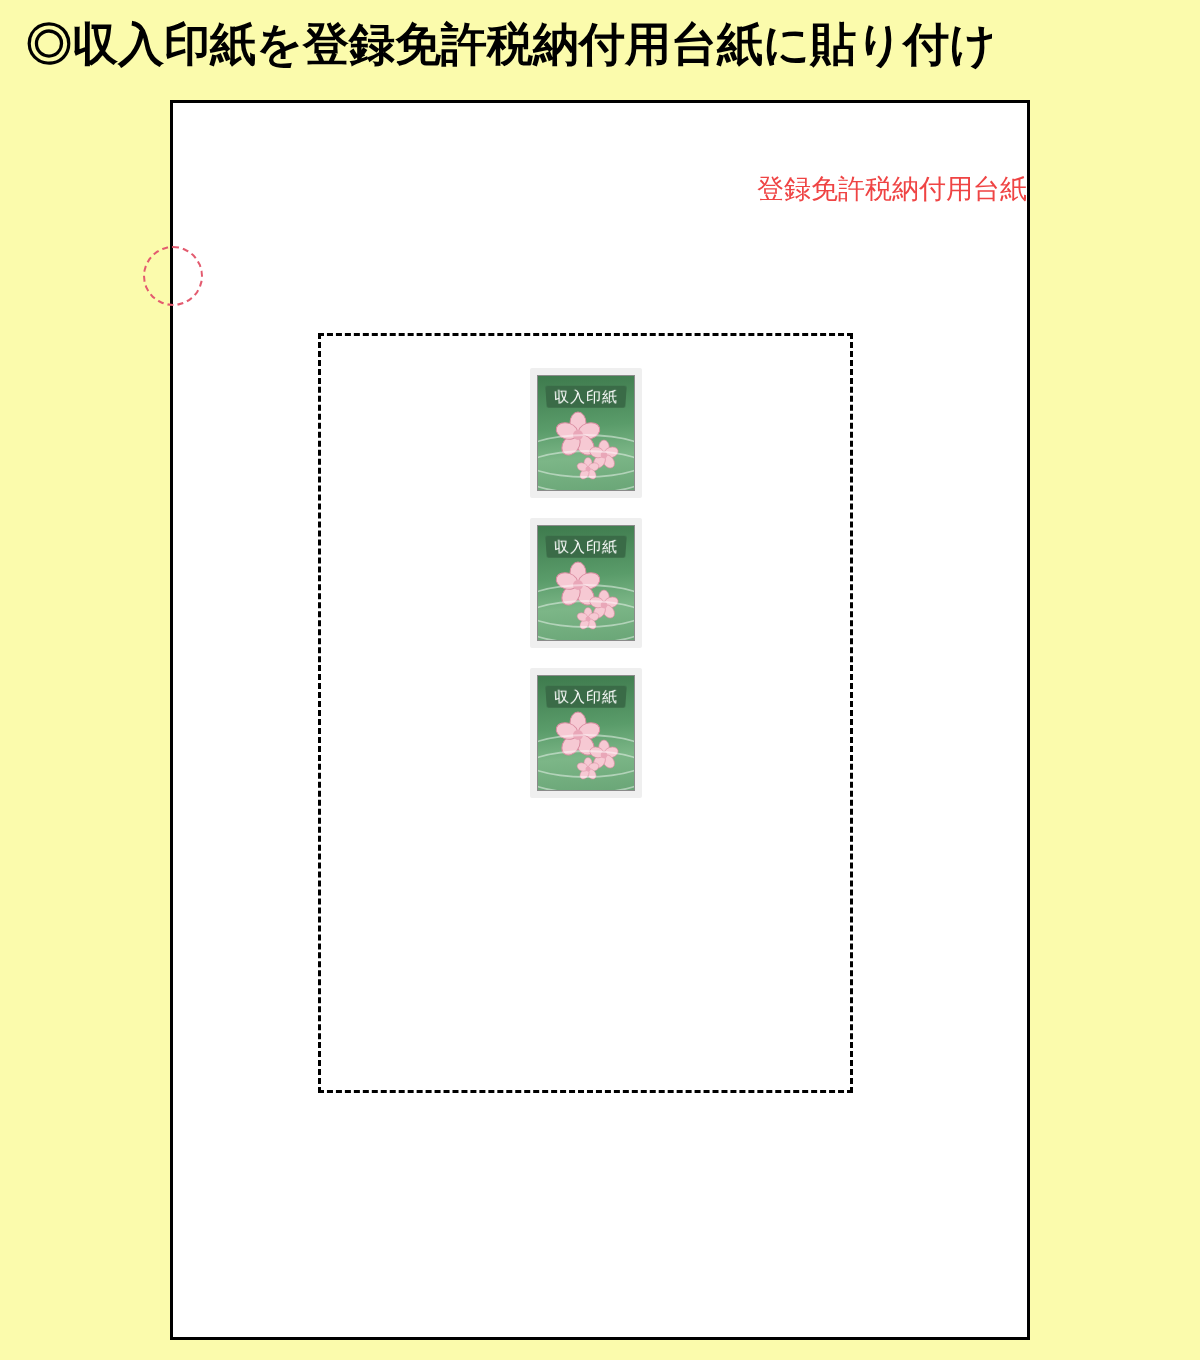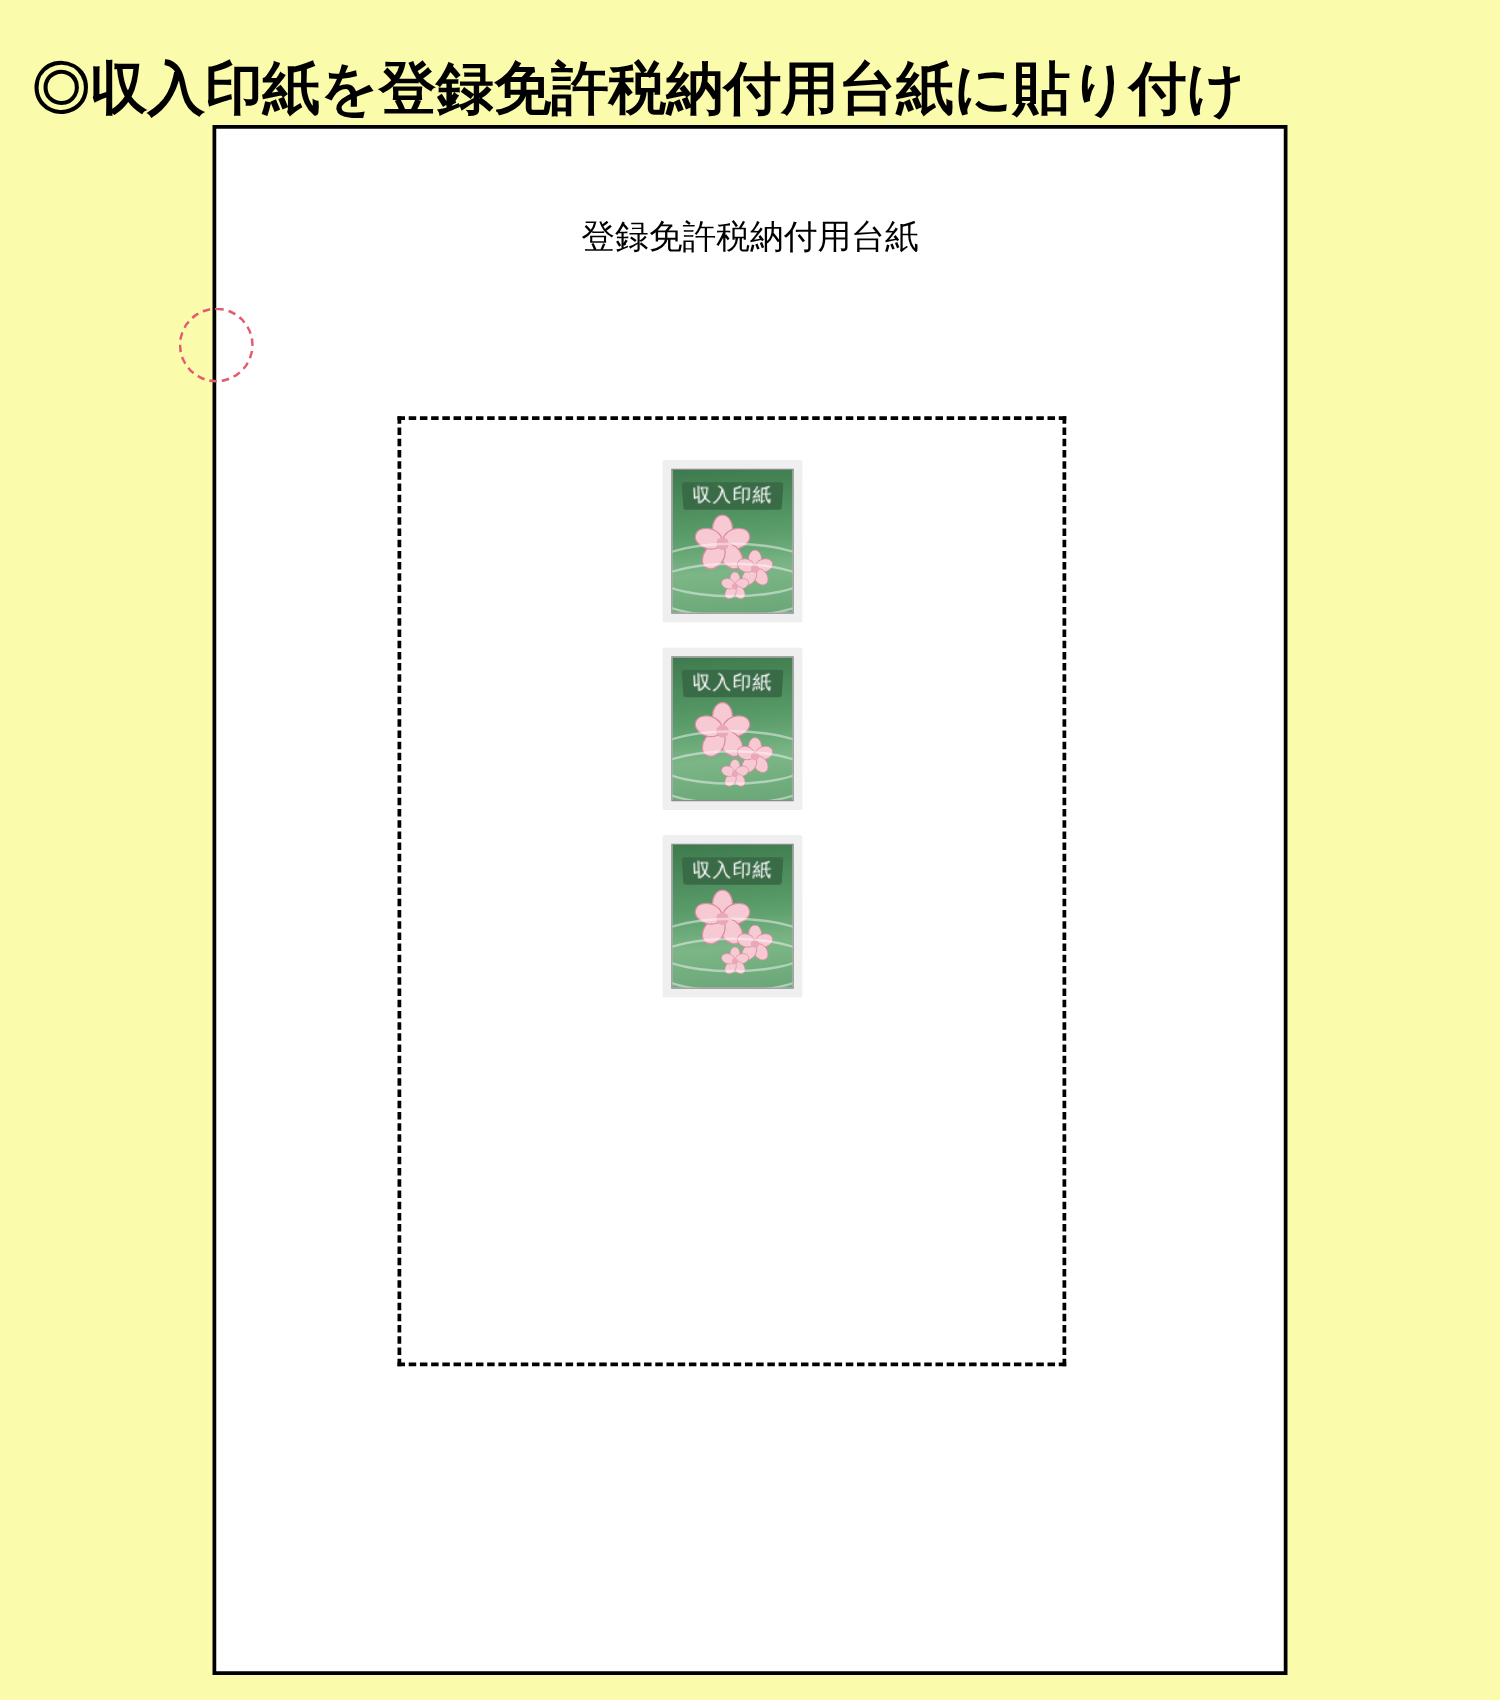--- a/index.html
+++ b/index.html
@@ -9,39 +9,38 @@
       background: #fbfbac;
       font-family: "Hiragino Kaku Gothic Pro", "Meiryo", sans-serif;
       overflow: hidden;
     }
     .page-title {
       font-size: 46px;
       font-weight: 900;
       color: #000;
       padding: 14px 0 0 26px;
       letter-spacing: 0px;
-      margin-top: 26px;
     }
     .paper {
       position: absolute;
       left: 170px;
       top: 100px;
       width: 860px;
       height: 1240px;
       background: #fff;
       border: 3px solid #000;
     }
     .header-text {
       position: absolute;
       top: 68px;
       left: 0;
       width: 100%;
-      text-align: center;
+      text-align: right;
       font-size: 27px;
-      color: #000000;
+      color: #ef4444;
       font-weight: 500;
     }
     .notch {
       position: absolute;
       left: -30px;
       top: 143px;
       width: 60px;
       height: 60px;
       border: 2px dashed #e35b6f;
       border-radius: 50%;

